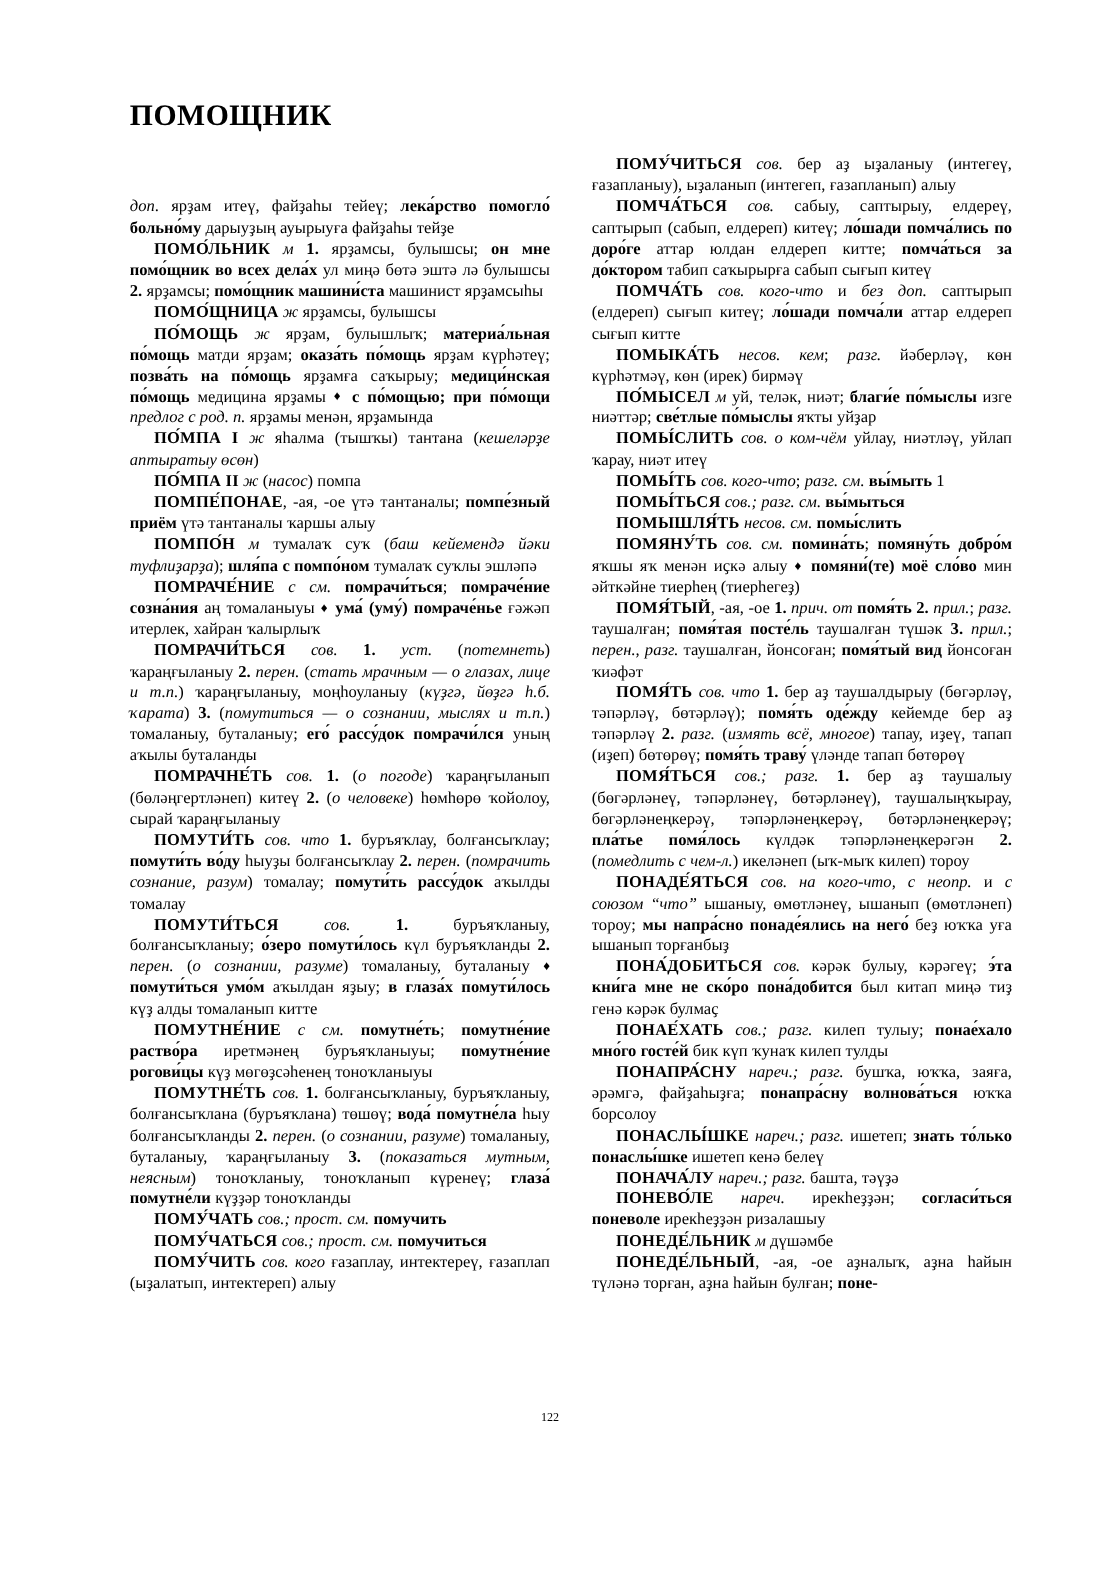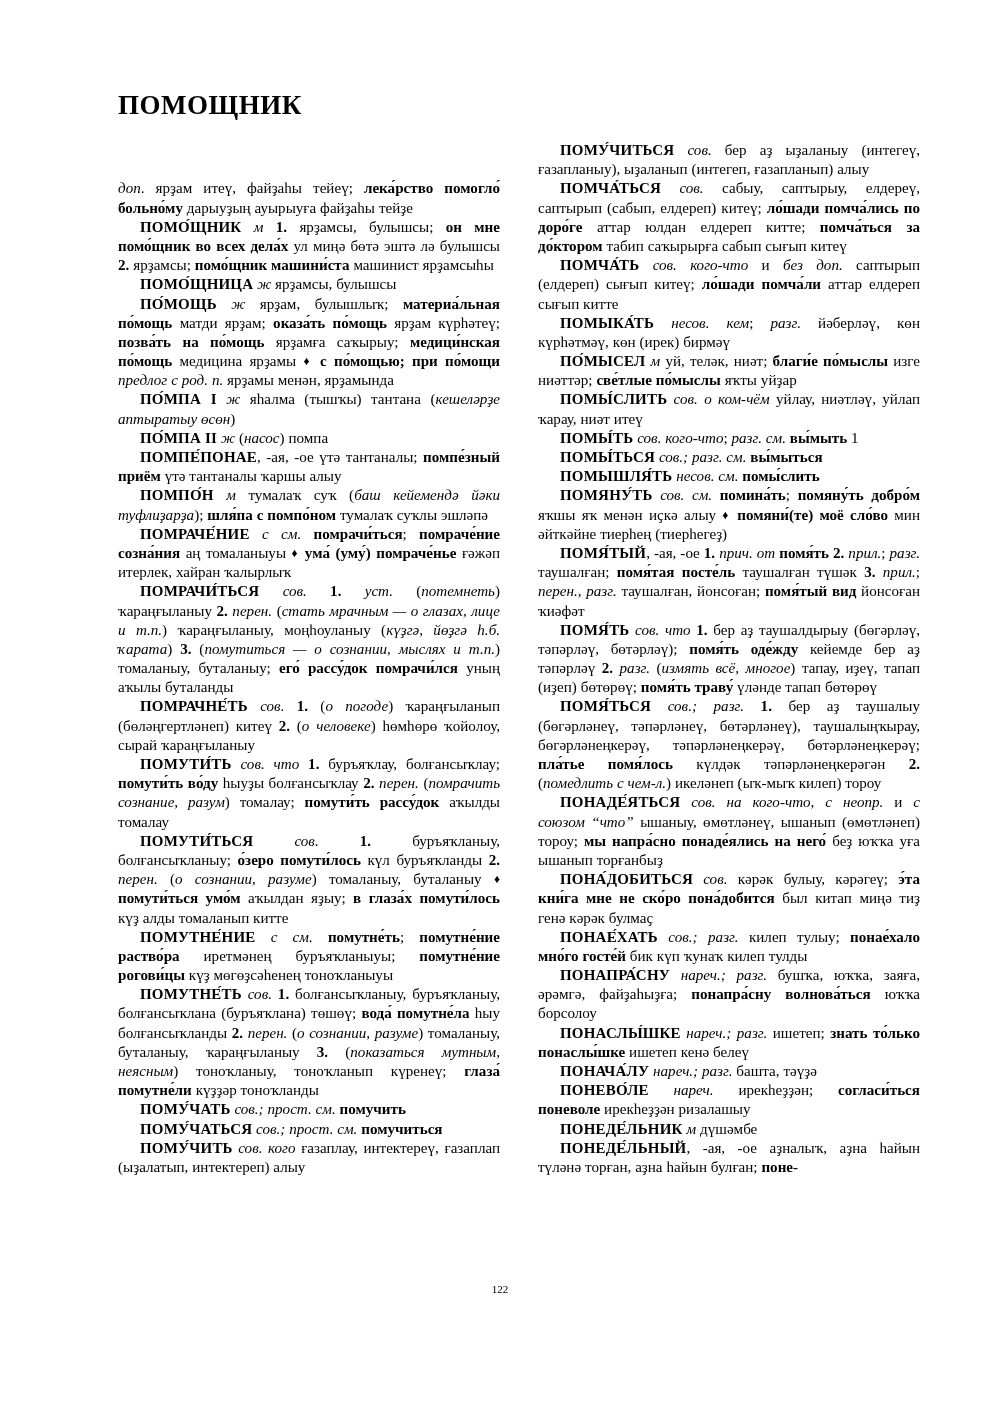--- a/index.html
+++ b/index.html
@@ -88,21 +88,21 @@
 </head>
 <body>
 
 <div class="page">
 
   <h1 class="running-head">ПОМОЩНИК</h1>
 
   <div class="columns">
     <div class="col" id="col-left">
         <p class="entry cont"><span class="i">доп</span><span>. ярҙам итеү, файҙаһы тейеү; </span><span class="b">лека́рство помогло́ больно́му</span><span> дарыуҙың ауырыуға файҙаһы тейҙе</span></p>
-        <p class="entry"><span class="hw">ПОМО́ЩНИК</span><span class="i"> м </span><span class="num">1.</span><span> ярҙамсы, булышсы; </span><span class="b">он мне помо́щник во всех дела́х</span><span> ул миңә бөтә эштә лә булышсы </span><span class="num">2.</span><span> ярҙамсы; </span><span class="b">помо́щник машини́ста</span><span> машинист ярҙамсыһы</span></p>
+        <p class="entry"><span class="hw">ПОМО́ЛЬНИК</span><span class="i"> м </span><span class="num">1.</span><span> ярҙамсы, булышсы; </span><span class="b">он мне помо́щник во всех дела́х</span><span> ул миңә бөтә эштә лә булышсы </span><span class="num">2.</span><span> ярҙамсы; </span><span class="b">помо́щник машини́ста</span><span> машинист ярҙамсыһы</span></p>
         <p class="entry"><span class="hw">ПОМО́ЩНИЦА</span><span class="i"> ж </span><span>ярҙамсы, булышсы</span></p>
         <p class="entry"><span class="hw">ПО́МОЩЬ</span><span class="i"> ж </span><span>ярҙам, булышлыҡ; </span><span class="b">материа́льная по́мощь</span><span> матди ярҙам; </span><span class="b">оказа́ть по́мощь</span><span> ярҙам күрһәтеү; </span><span class="b">позва́ть на по́мощь</span><span> ярҙамға саҡырыу; </span><span class="b">медици́нская по́мощь</span><span> медицина ярҙамы </span><span class="loz">♦</span><span> </span><span class="b">с по́мощью; при по́мощи</span><span> </span><span class="i">предлог с род. п.</span><span> ярҙамы менән, ярҙамында</span></p>
         <p class="entry"><span class="hw">ПО́МПА I</span><span class="i"> ж </span><span>яһалма (тышҡы) тантана (</span><span class="i">кешеләрҙе аптыратыу өсөн</span><span>)</span></p>
         <p class="entry"><span class="hw">ПО́МПА II</span><span class="i"> ж </span><span>(</span><span class="i">насос</span><span>) помпа</span></p>
         <p class="entry"><span class="hw">ПОМПЕ́ПОНАЕ</span><span>, -ая, -ое үтә тантаналы; </span><span class="b">помпе́зный приём</span><span> үтә тантаналы ҡаршы алыу</span></p>
         <p class="entry"><span class="hw">ПОМПО́Н</span><span class="i"> м </span><span>тумалаҡ суҡ (</span><span class="i">баш кейемендә йәки туфлиҙарҙа</span><span>); </span><span class="b">шля́па с помпо́ном</span><span> тумалаҡ суҡлы эшләпә</span></p>
         <p class="entry"><span class="hw">ПОМРАЧЕ́НИЕ</span><span class="i"> с см.</span><span> </span><span class="b">помрачи́ться</span><span>; </span><span class="b">помраче́ние созна́ния</span><span> аң томаланыуы </span><span class="loz">♦</span><span> </span><span class="b">ума́ (уму́) помраче́нье</span><span> ғәжәп итерлек, хайран ҡалырлыҡ</span></p>
         <p class="entry"><span class="hw">ПОМРАЧИ́ТЬСЯ</span><span class="i"> сов.</span><span> </span><span class="num">1.</span><span> </span><span class="i">уст.</span><span> (</span><span class="i">потемнеть</span><span>) ҡараңғыланыу </span><span class="num">2.</span><span> </span><span class="i">перен.</span><span> (</span><span class="i">стать мрачным — о глазах, лице и т.п.</span><span>) ҡараңғыланыу, моңһоуланыу (</span><span class="i">күҙгә, йөҙгә һ.б. ҡарата</span><span>) </span><span class="num">3.</span><span> (</span><span class="i">помутиться — о сознании, мыслях и т.п.</span><span>) томаланыу, буталаныу; </span><span class="b">его́ рассу́док помрачи́лся</span><span> уның аҡылы буталанды</span></p>
         <p class="entry"><span class="hw">ПОМРАЧНЕ́ТЬ</span><span class="i"> сов.</span><span> </span><span class="num">1.</span><span> (</span><span class="i">о погоде</span><span>) ҡараңғыланып (бөләңгертләнеп) китеү </span><span class="num">2.</span><span> (</span><span class="i">о человеке</span><span>) һөмһөрө ҡойолоу, сырай ҡараңғыланыу</span></p>
         <p class="entry"><span class="hw">ПОМУТИ́ТЬ</span><span class="i"> сов. что</span><span> </span><span class="num">1.</span><span> буръяҡлау, болғансыҡлау; </span><span class="b">помути́ть во́ду</span><span> һыуҙы болғансыҡлау </span><span class="num">2.</span><span> </span><span class="i">перен.</span><span> (</span><span class="i">помрачить сознание, разум</span><span>) томалау; </span><span class="b">помути́ть рассу́док</span><span> аҡылды томалау</span></p>

